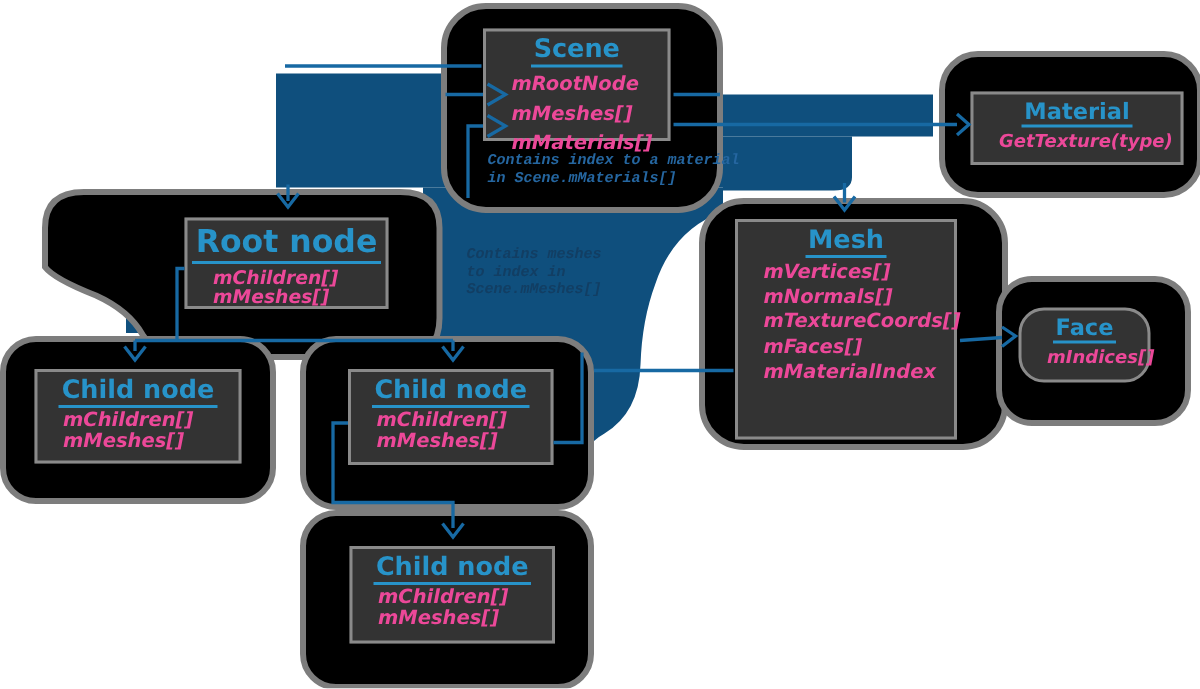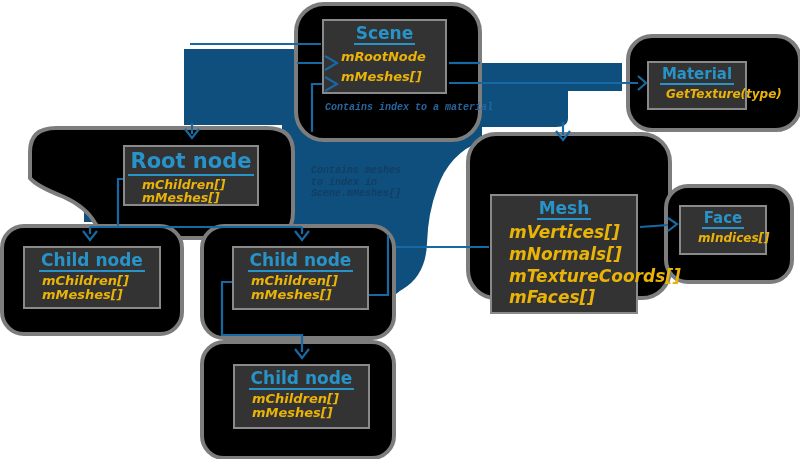--- a/index.html
+++ b/index.html
@@ -20,21 +20,21 @@
     display:flex;flex-direction:column;align-items:center;
     padding-top:3px;
   }
   .node-title{
     color:#2793c9;font-weight:bold;line-height:1.12;
     border-bottom:2px solid #2793c9;padding:0 2px;margin-bottom:2px;
     white-space:nowrap;
   }
   .node-members{
     width:100%;box-sizing:border-box;padding-left:17px;
-    color:#eab308;font-weight:bold;font-style:italic;white-space:nowrap;
+    color:#ec4899;font-weight:bold;font-style:italic;white-space:nowrap;
   }
   .note{
     position:absolute;font-weight:bold;font-style:italic;
     font-size:10px;line-height:11.5px;white-space:nowrap;
   }
   #note-material-index{color:#2566a0;}
   #note-mesh-indices{color:#123e63;}
 </style>
 </head>
 <body>
@@ -60,38 +60,40 @@
       <rect x="202" y="342" width="192" height="116" rx="22"></rect>
     </g>
   </svg>
 
   <div id="boxes-layer">
       <div class="node-box" style="left: 322px; top: 19px; width: 125px; height: 75px;">
         <div class="node-title" style="font-size: 17px;">Scene</div>
         <div class="node-members" style="font-size: 13px; line-height: 1.5;">
           <div>mRootNode</div>
           <div>mMeshes[]</div>
+          <div>mMaterials[]</div>
         </div>
       </div>
-      <div class="node-box" style="left: 647px; top: 61px; width: 100px; height: 49px;">
+      <div class="node-box" style="left: 647px; top: 61px; width: 142px; height: 49px;">
         <div class="node-title" style="font-size: 15px;">Material</div>
         <div class="node-members" style="font-size: 12px; line-height: 1.2;">
           <div>GetTexture(type)</div>
         </div>
       </div>
-      <div class="node-box" style="left: 490px; top: 146px; width: 148px; height: 120px; margin-top: 48px;">
+      <div class="node-box" style="left: 490px; top: 146px; width: 148px; height: 147px;">
         <div class="node-title" style="font-size: 17px;">Mesh</div>
-        <div class="node-members" style="font-size: 17px; line-height: 1.28;">
+        <div class="node-members" style="font-size: 13px; line-height: 1.28;">
           <div>mVertices[]</div>
           <div>mNormals[]</div>
           <div>mTextureCoords[]</div>
           <div>mFaces[]</div>
+          <div>mMaterialIndex</div>
         </div>
       </div>
-      <div class="node-box" style="left: 679px; top: 205px; width: 88px; height: 50px;">
+      <div class="node-box" style="left: 679px; top: 205px; width: 88px; height: 50px; border-radius: 17px;">
         <div class="node-title" style="font-size: 15px;">Face</div>
         <div class="node-members" style="font-size: 12px; line-height: 1.2;">
           <div>mIndices[]</div>
         </div>
       </div>
       <div class="node-box" style="left: 123px; top: 145px; width: 136px; height: 61px;">
         <div class="node-title" style="font-size: 21px;">Root node</div>
         <div class="node-members" style="font-size: 12.5px; line-height: 1.08;">
           <div>mChildren[]</div>
           <div>mMeshes[]</div>
@@ -134,20 +136,21 @@
       <path d="M90,227 V234 M83,231 L90,240 L97,231" fill="none" stroke="#1769a3" stroke-width="2.2"></path>
       <path d="M302,227 V234 M295,231 L302,240 L309,231" fill="none" stroke="#1769a3" stroke-width="2.2"></path>
       <path d="M232,282 H222 V335 H302 V352" fill="none" stroke="#1769a3" stroke-width="2.2"></path>
       <path d="M295,349 L302,358 L309,349" fill="none" stroke="#1769a3" stroke-width="2.2"></path>
       <path d="M369,295 H388 V235" fill="none" stroke="#1769a3" stroke-width="2.2"></path>
     </svg>
 
   <div id="notes-layer">
     <div class="note" id="note-material-index" style="left:312px;top:102px;">
       <div>Contains index to a material</div>
+      <div>in Scene.mMaterials[]</div>
     </div>
     <div class="note" id="note-mesh-indices" style="left:298px;top:165px;">
       <div>Contains meshes</div>
       <div>to index in</div>
       <div>Scene.mMeshes[]</div>
     </div>
   </div>
 </div>
 
 </body></html>

